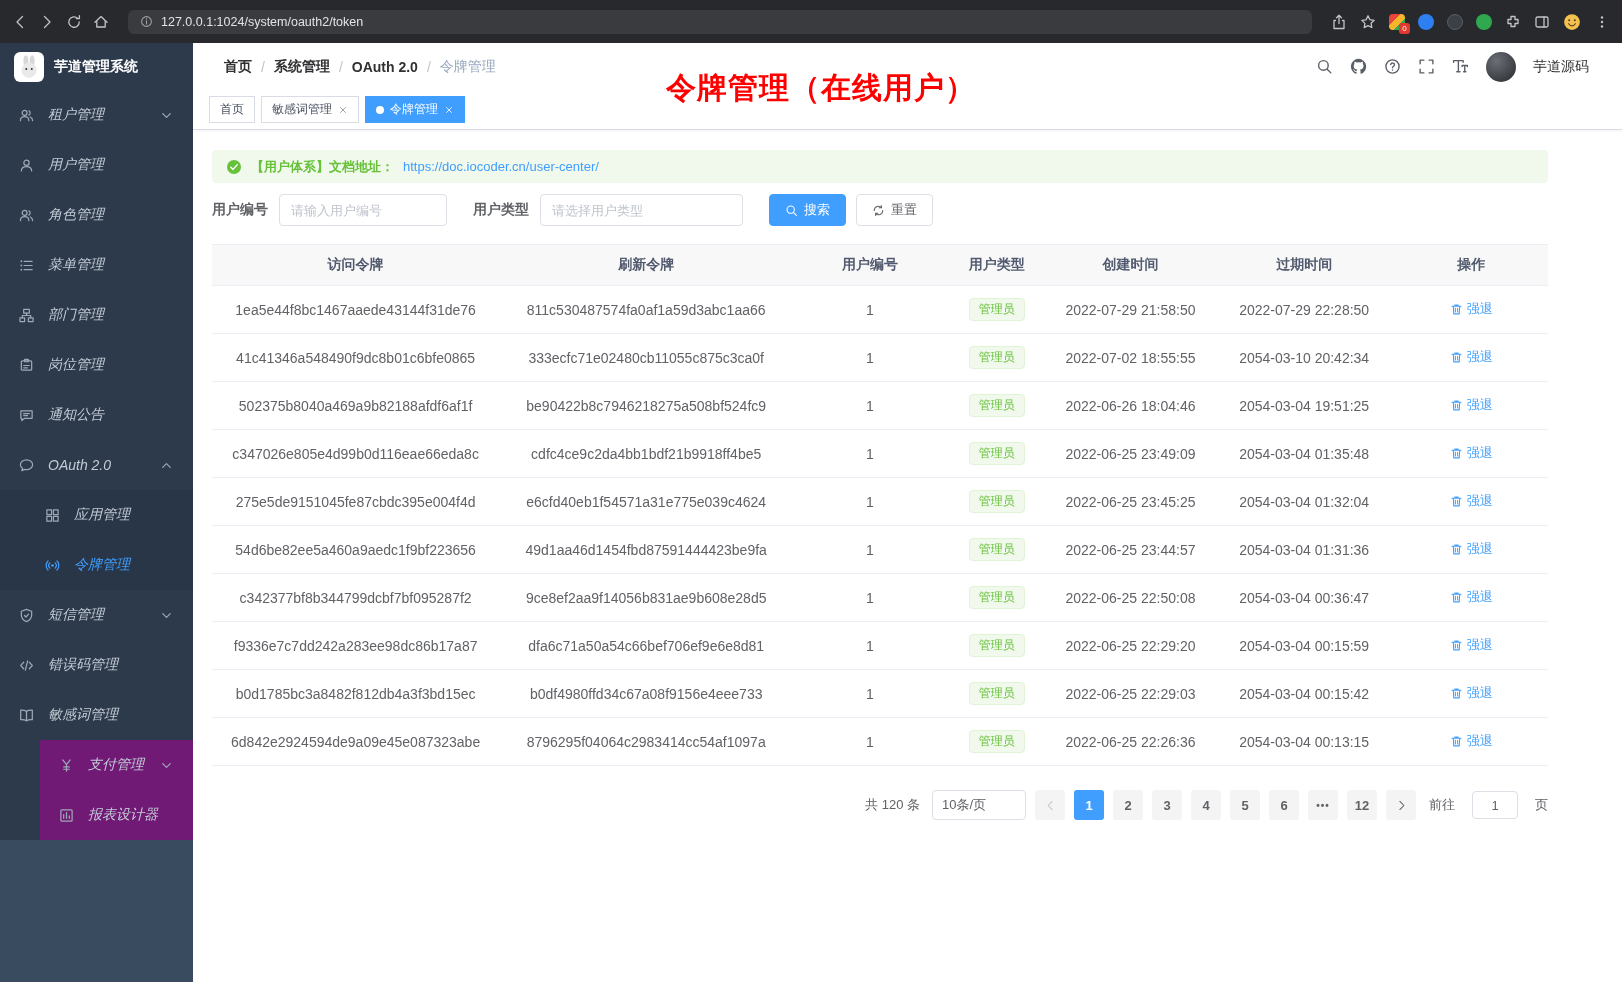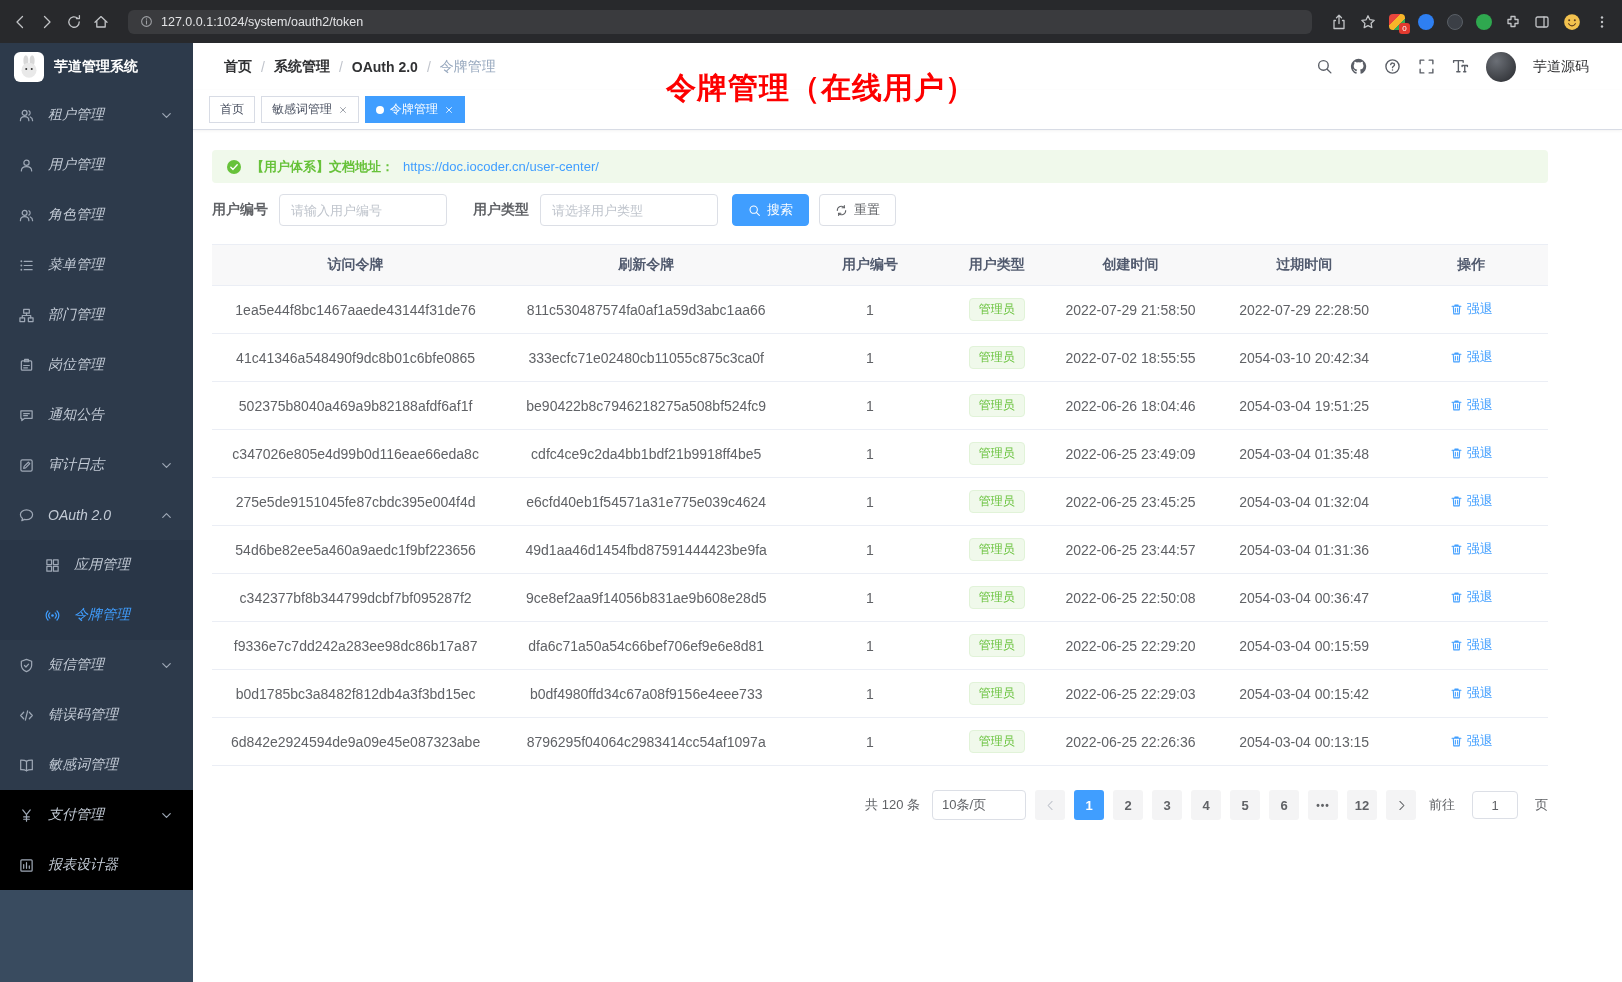--- a/index.html
+++ b/index.html
@@ -33,21 +33,21 @@
   .logo svg{width:100%;height:100%;}
   .logo-title{color:#fff;font-size:14px;font-weight:700;white-space:nowrap;}
   .menu{flex:1;display:flex;flex-direction:column;}
   .menu-item{height:50px;display:flex;align-items:center;gap:14px;padding:0 19px;color:#c3cbd6;
              font-size:14px;cursor:pointer;white-space:nowrap;font-style:italic;}
   .menu-item .icon{font-size:15px;color:#9ea8b6;display:inline-flex;}
   .menu-item.child{padding-left:45px;background:#293647;}
   .menu-item.active{color:#409eff;}
   .menu-item.active .icon{color:#409eff;}
   .mi-chevron{margin-left:auto;font-size:11px;color:#8f99a8;display:inline-flex;}
-  .menu-item.light{background:#000000;}
+  .menu-item.light{background:#701a75;margin-left:40px;}
   .menu-filler{flex:1;background:#394b5f;}
 
   .main{flex:1;display:flex;flex-direction:column;min-width:0;background:#fff;}
 
   
   .topbar{height:47px;display:flex;align-items:center;padding:0 16px;gap:15px;}
   .hamburger{font-size:19px;color:#5a5e66;display:inline-flex;cursor:pointer;}
   .breadcrumb{display:flex;align-items:center;gap:9px;font-size:14px;}
   .crumb{color:#303133;font-weight:600;cursor:pointer;}
   .crumb.muted{color:#97a8be;font-weight:400;cursor:default;}
@@ -78,21 +78,21 @@
   .alert .icon{font-size:16px;display:inline-flex;}
   .alert-text{color:#67c23a;font-size:13px;font-weight:600;}
   .alert-link{color:#409eff;font-size:13px;text-decoration:none;cursor:pointer;}
   .alert-close{margin-left:auto;color:#c0c4cc;font-size:13px;display:inline-flex;cursor:pointer;}
 
   .filters{display:flex;align-items:center;margin-top:11px;}
   .f-label{font-size:14px;font-weight:700;color:#606266;margin-right:11px;white-space:nowrap;}
   .f-input{width:168px;height:32px;border:1px solid #dcdfe6;border-radius:4px;padding:0 11px;
            font-size:13px;color:#606266;outline:none;font-family:inherit;}
   input::placeholder{color:#bfc4cc;}
-  .f-select{width:178px;position:relative;margin-right:0;}
+  .f-select{width:203px;position:relative;margin-right:12px;}
   .f-select .f-input{width:100%;padding-right:26px;}
   .f-select .caret{position:absolute;right:8px;top:10px;color:#c0c4cc;}
   .gap14{width:14px;} .gap10{width:10px;} .gap26{width:26px;}
   .btn{height:32px;border-radius:4px;display:inline-flex;align-items:center;gap:6px;padding:0 15px;
        font-size:13px;cursor:pointer;border:1px solid #dcdfe6;background:#fff;color:#606266;font-family:inherit;}
   .btn .icon{font-size:13px;display:inline-flex;}
   .btn-primary{background:#409eff;border-color:#409eff;color:#fff;}
 
   
   .table-wrap{margin-top:18px;}
@@ -290,34 +290,20 @@
             <svg viewBox="0 0 16 16">
               <path d="M2 3h12v8H6l-3 2.5V11H2z" class="s"></path>
               <path d="M5 6h6M5 8.2h4" class="s"></path>
             </svg>
           </span>
           <span>通知公告</span>
         </div>
         <div class="menu-item">
           <span class="icon">
             <svg viewBox="0 0 16 16">
-              <rect x="2" y="2" width="12" height="12" rx="1.5" class="s"></rect>
-              <path d="M5 11l.5-2L10 4.5 11.5 6 7 10.5z" class="s"></path>
-            </svg>
-          </span>
-          <span>审计日志</span>
-          <span class="mi-chevron icon">
-            <svg viewBox="0 0 16 16">
-              <path d="M4 6l4 4 4-4" class="s"></path>
-            </svg>
-          </span>
-        </div>
-        <div class="menu-item">
-          <span class="icon">
-            <svg viewBox="0 0 16 16">
               <path d="M8 2c3.6 0 6.5 2.3 6.5 5.2S11.6 12.4 8 12.4c-.7 0-1.4-.1-2-.3L3 13.5l.8-2.3C2.7 10.3 1.5 8.9 1.5 7.2 1.5 4.3 4.4 2 8 2z" class="s"></path>
             </svg>
           </span>
           <span>OAuth 2.0</span>
           <span class="mi-chevron icon">
             <svg viewBox="0 0 16 16">
               <path d="M4 10l4-4 4 4" class="s"></path>
             </svg>
           </span>
         </div>

